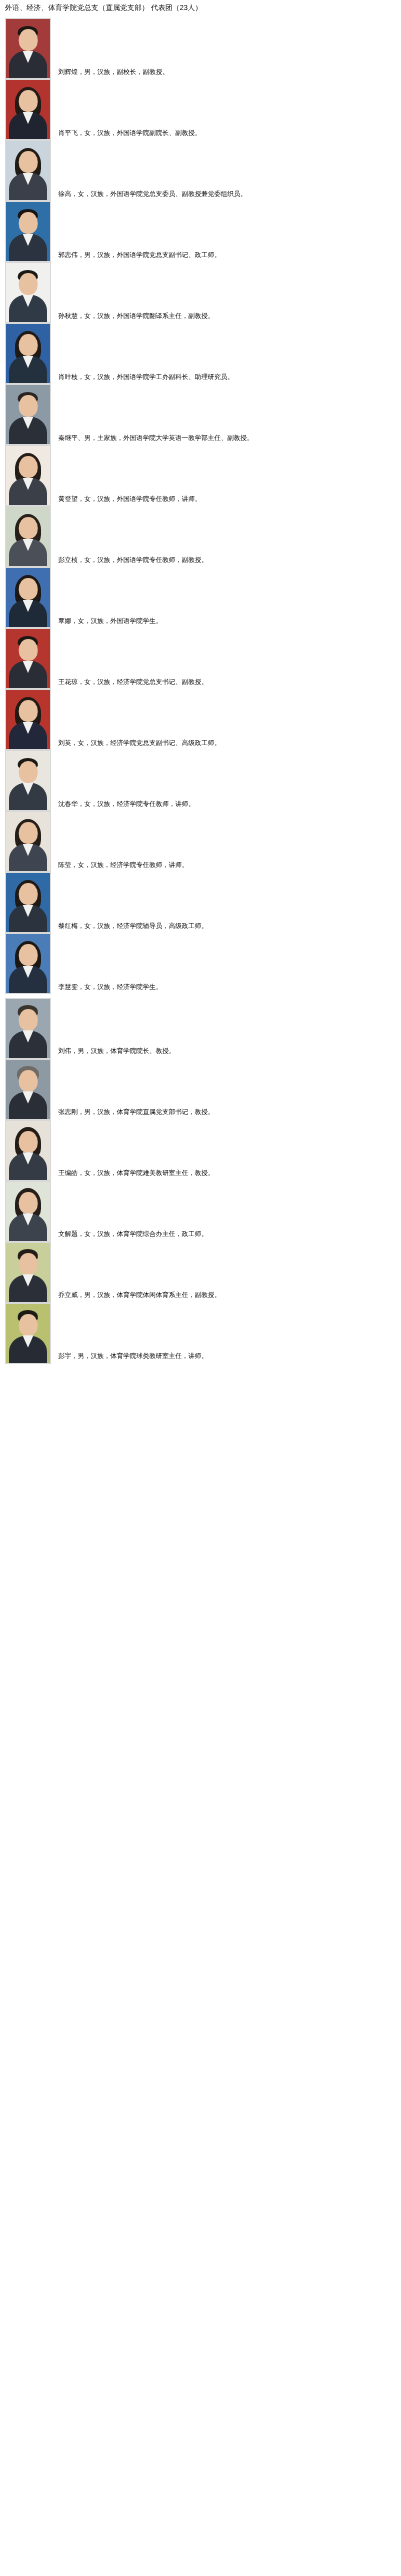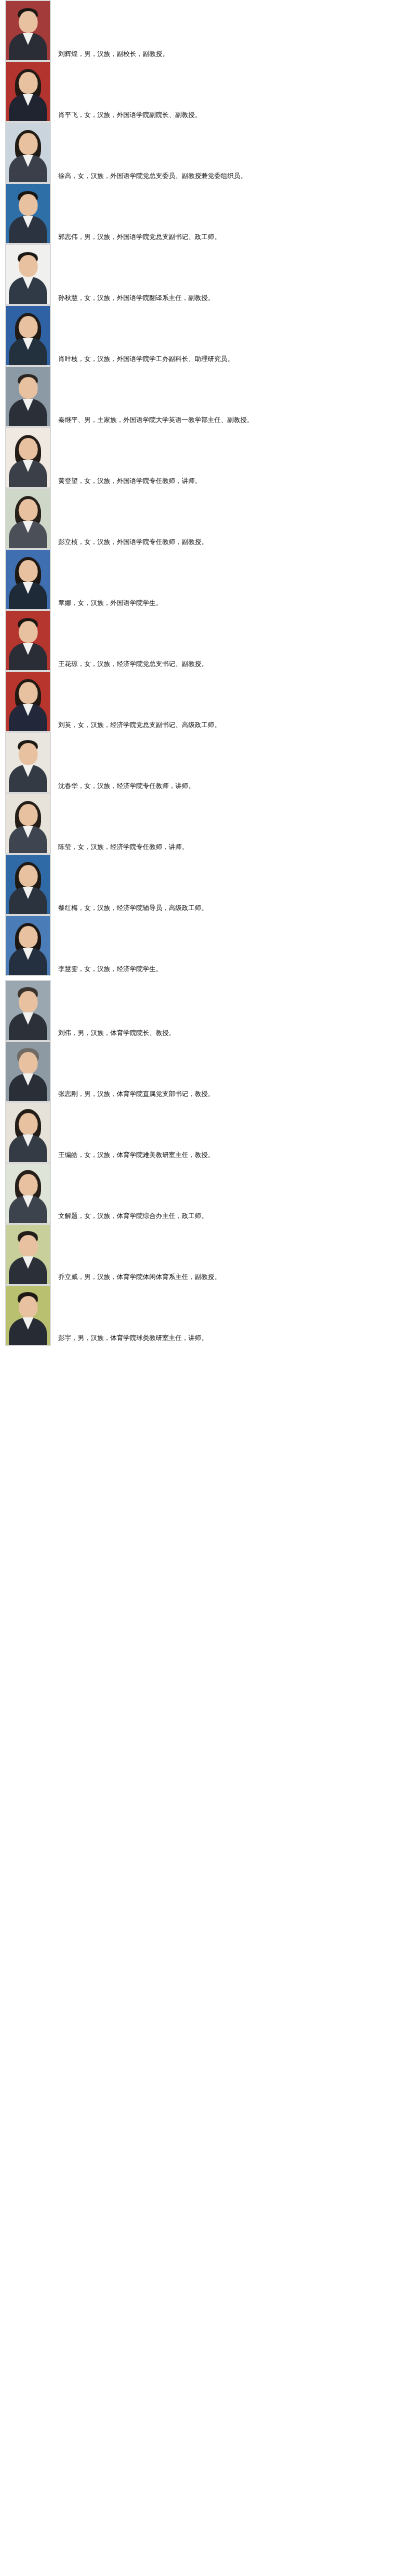--- a/index.html
+++ b/index.html
@@ -120,20 +120,21 @@
   }
   .spacer-row {
     height: 3.7px;
   }
 </style>
 </head>
 <body>
 
 <div class="page">
 
+  <div class="doc-title">外语、经济、体育学院党总支（直属党支部） 代表团（23人）</div>
 
   <div class="roster">
       <div class="entry">
         <div class="photo-col">
           <div class="photo">
             <div class="bg" style="background: rgb(163, 59, 59);"></div>
             <div class="hair short" style="background: rgb(27, 23, 19);"></div>
             <div class="head"></div>
             <div class="body" style="background: rgb(42, 45, 53);"></div>
             <div class="collar"></div>

